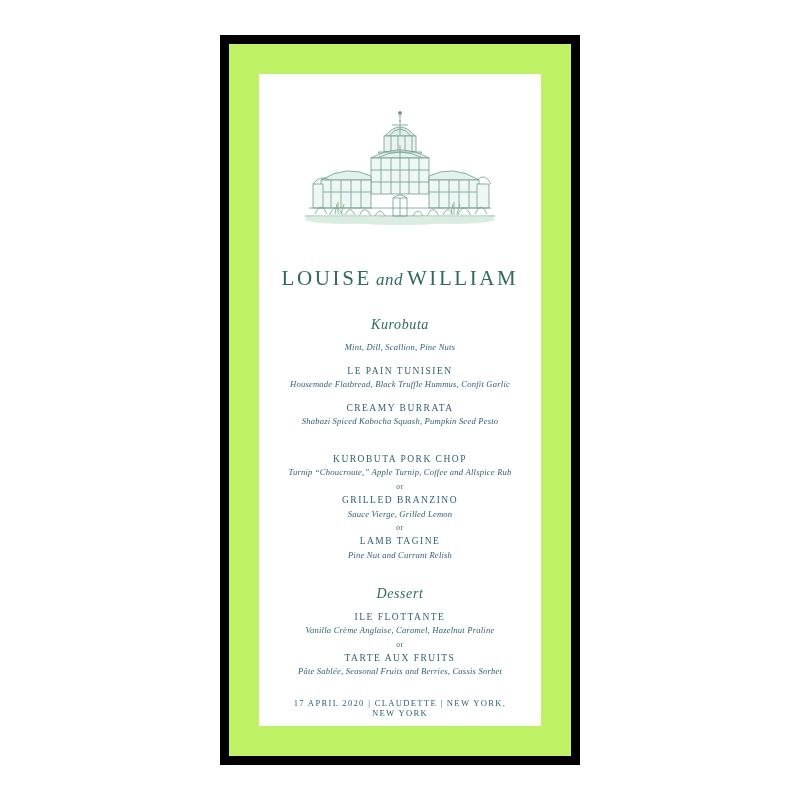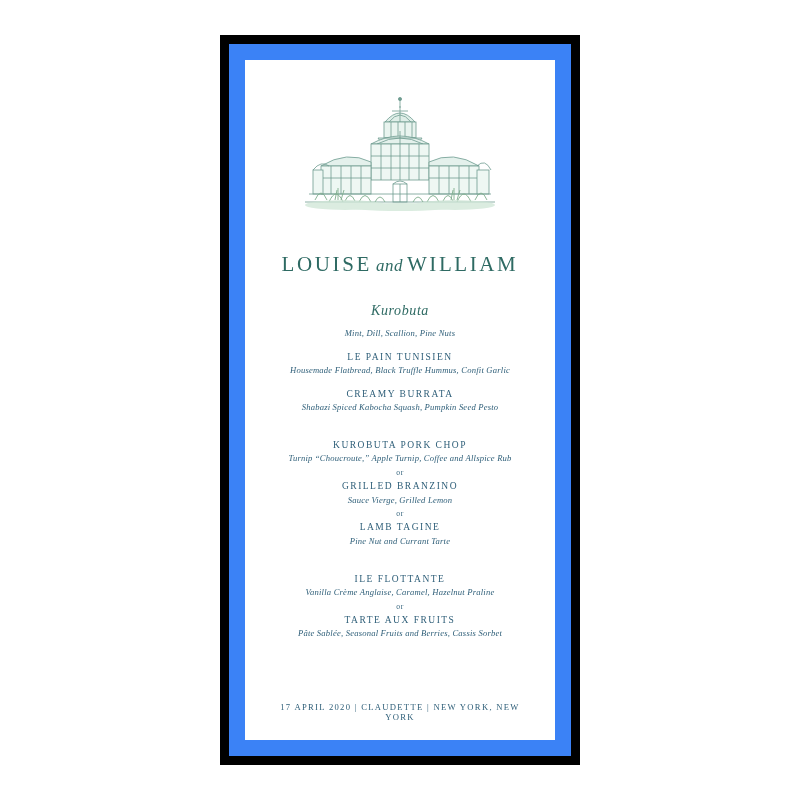--- a/index.html
+++ b/index.html
@@ -21,23 +21,23 @@
     position: relative;
     width: 360px;
     height: 730px;
     background: #000000;
     box-sizing: border-box;
     padding: 9px;
   }
   .menu-border {
     width: 100%;
     height: 100%;
-    background: #3b82f6;
+    background: #bef264;
     box-sizing: border-box;
-    padding: 16px;
+    padding: 30px;
   }
   .menu-card {
     width: 100%;
     height: 100%;
     background: #ffffff;
     box-sizing: border-box;
     padding: 26px 24px 18px 24px;
     display: flex;
     flex-direction: column;
     align-items: center;
@@ -242,25 +242,26 @@
           <div class="dish-desc">Turnip “Choucroute,” Apple Turnip, Coffee and Allspice Rub</div>
         </div>
         <div class="or-sep">or</div>
         <div class="dish">
           <div class="dish-name">Grilled Branzino</div>
           <div class="dish-desc">Sauce Vierge, Grilled Lemon</div>
         </div>
         <div class="or-sep">or</div>
         <div class="dish">
           <div class="dish-name">Lamb Tagine</div>
-          <div class="dish-desc">Pine Nut and Currant Tarte</div>
+          <div class="dish-desc">Pine Nut and Currant Relish</div>
         </div>
       </div>
 
       <div class="course">
+        <div class="course-title">Dessert</div>
         <div class="dish">
           <div class="dish-name">Ile Flottante</div>
           <div class="dish-desc">Vanilla Crème Anglaise, Caramel, Hazelnut Praline</div>
         </div>
         <div class="or-sep">or</div>
         <div class="dish">
           <div class="dish-name">Tarte Aux Fruits</div>
           <div class="dish-desc">Pâte Sablée, Seasonal Fruits and Berries, Cassis Sorbet</div>
         </div>
       </div>

